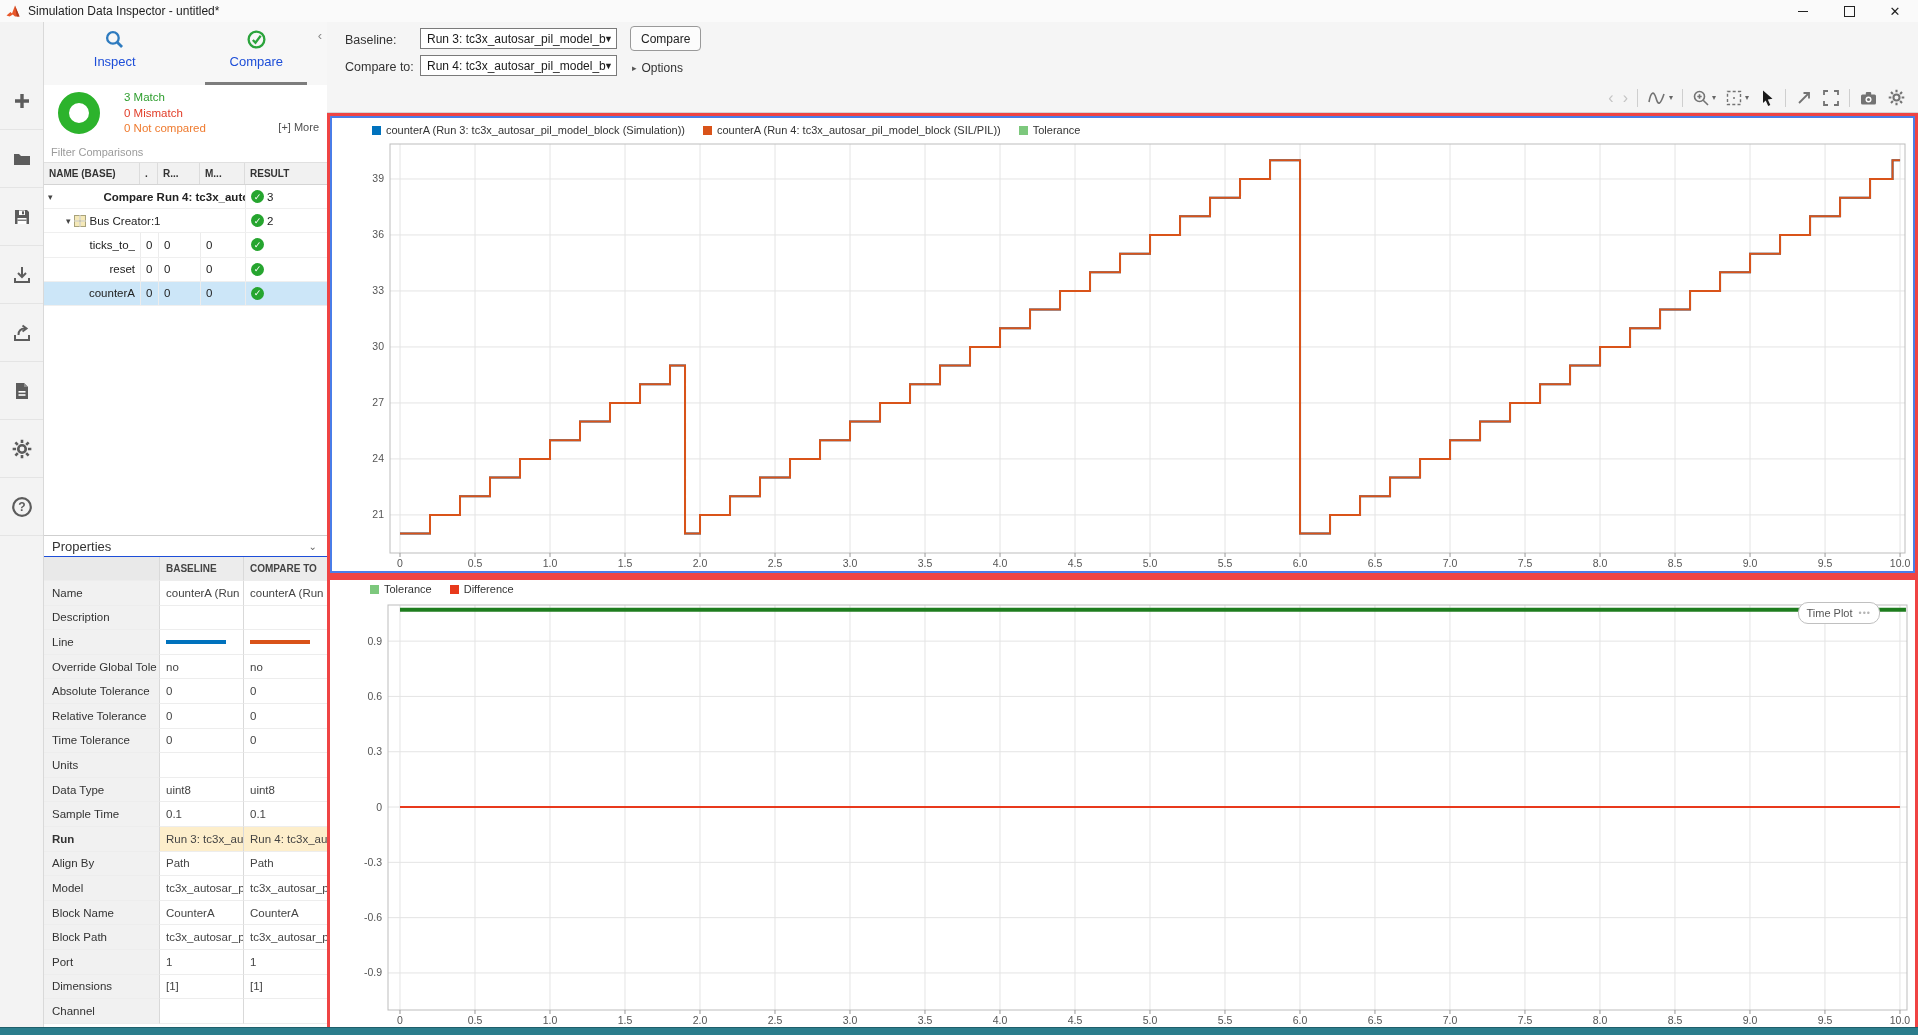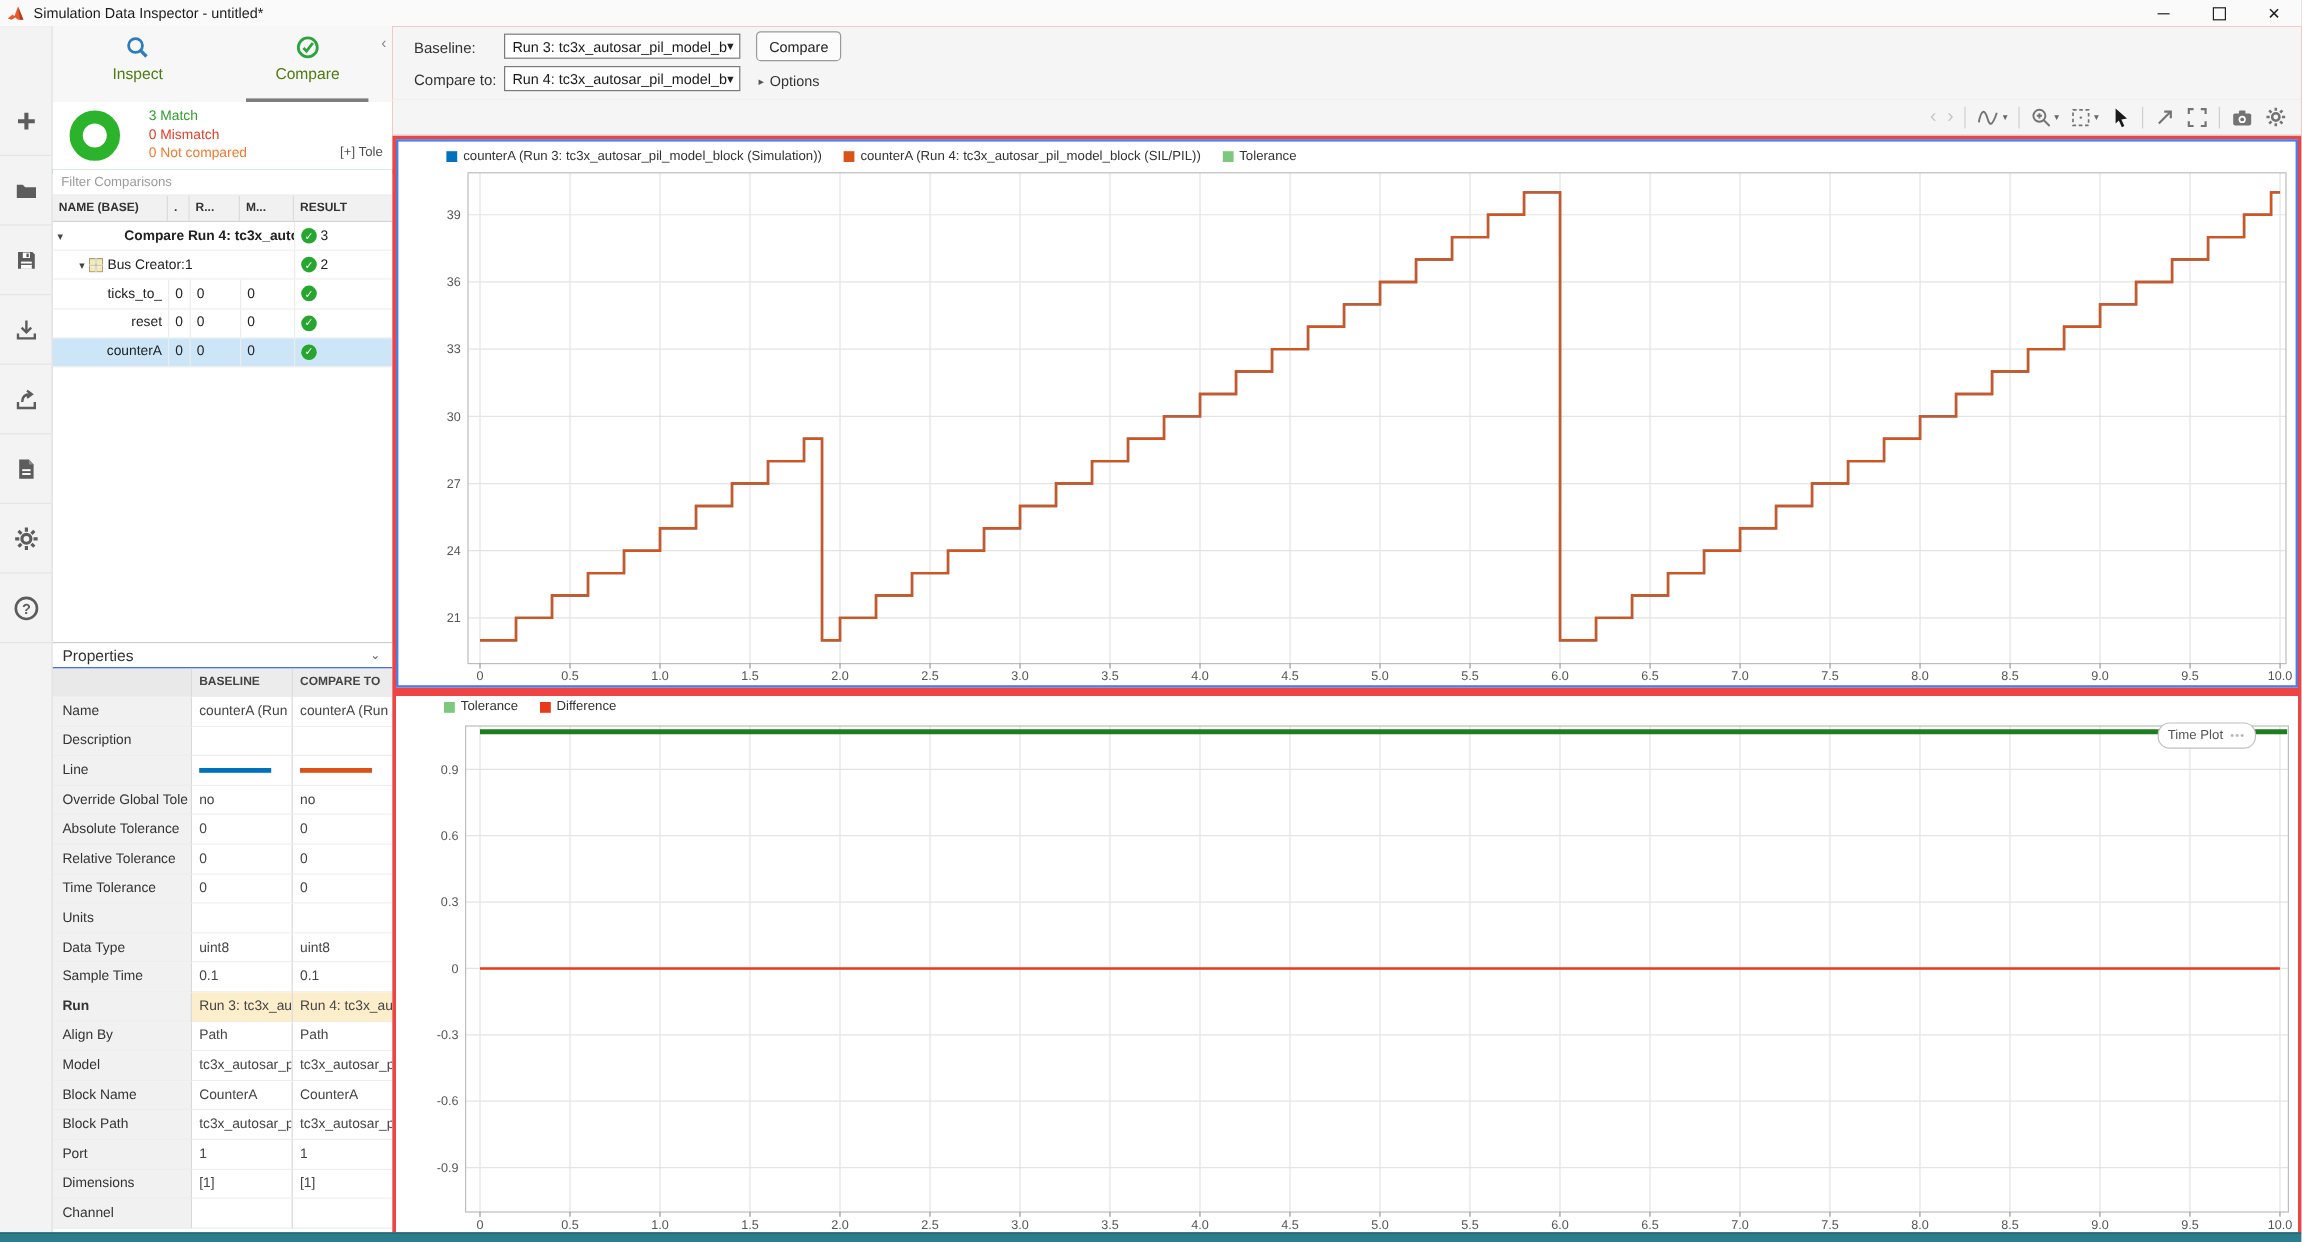--- a/index.html
+++ b/index.html
@@ -12,21 +12,21 @@
   .win-btn{width:46px;height:22px;display:flex;align-items:center;justify-content:center;color:#222;font-size:13px;}
   .win-max-glyph{width:9px;height:9px;border:1px solid #222;}
   .win-min-glyph{width:10px;height:0;border-top:1px solid #222;}
   
   .left-toolbar{position:absolute;left:0;top:22px;width:44px;bottom:8px;background:#f3f3f3;border-right:1px solid #d9d9d9;padding-top:50px;box-sizing:border-box;}
   .tool-cell{height:57px;display:flex;align-items:center;justify-content:center;border-bottom:1px solid #e4e4e4;}
   
   .sidebar{position:absolute;left:44px;top:22px;width:283px;bottom:8px;background:#fff;border-right:1px solid #c9c9c9;box-sizing:content-box;}
   .tabs{position:absolute;left:0;top:0;width:100%;height:63px;background:#f7f7f7;border-bottom:1px solid #d6d6d6;display:flex;}
   .tab{flex:1;display:flex;flex-direction:column;align-items:center;justify-content:flex-start;padding-top:7px;position:relative;cursor:default;}
-  .tab .tab-label{font-size:13px;color:#4d7c0f;margin-top:4px;}
+  .tab .tab-label{font-size:13px;color:#1d4ed8;margin-top:4px;}
   .tab.active::after{content:"";position:absolute;left:14%;right:14%;bottom:0;height:3px;background:#7d7d7d;}
   .collapse-chevron{position:absolute;right:5px;top:6px;font-size:13px;color:#8a8a8a;}
   .summary{position:absolute;left:0;top:63px;width:100%;height:56px;background:#fff;border-bottom:4px solid #15803d;}
   .donut{position:absolute;left:14px;top:7px;width:20px;height:20px;border:11px solid #2cb32c;border-radius:50%;}
   .sum-lines{position:absolute;left:80px;top:5px;font-size:11.5px;line-height:15.5px;}
   .sum-match{color:#2e9e2e;}
   .sum-mismatch{color:#e23d28;}
   .sum-notcompared{color:#ef7a2e;}
   .more-link{position:absolute;right:8px;bottom:8px;font-size:11px;color:#4f4f4f;}
   .filter-row{position:absolute;left:0;top:119px;width:100%;height:22px;border-bottom:1px solid #e0e0e0;box-sizing:border-box;}
@@ -183,21 +183,21 @@
       </div>
       <span class="collapse-chevron">‹</span>
     </div>
     <div class="summary">
       <div class="donut"></div>
       <div class="sum-lines">
         <div class="sum-match">3 Match</div>
         <div class="sum-mismatch">0 Mismatch</div>
         <div class="sum-notcompared">0 Not compared</div>
       </div>
-      <span class="more-link">[+] Tole</span>
+      <span class="more-link">[+] More</span>
     </div>
     <div class="filter-row">
       <input type="text" placeholder="Filter Comparisons" style="">
     </div>
     <div class="tree-header" id="tree-header">
         <div class="th-cell" style="width: 96px;">NAME (BASE)</div>
         <div class="th-cell" style="width: 18px;">.</div>
         <div class="th-cell" style="width: 42px;">R...</div>
         <div class="th-cell" style="width: 45px;">M...</div>
         <div class="th-cell" style="width: 82px; flex: 1 1 0%; border-right: none;">RESULT</div>

